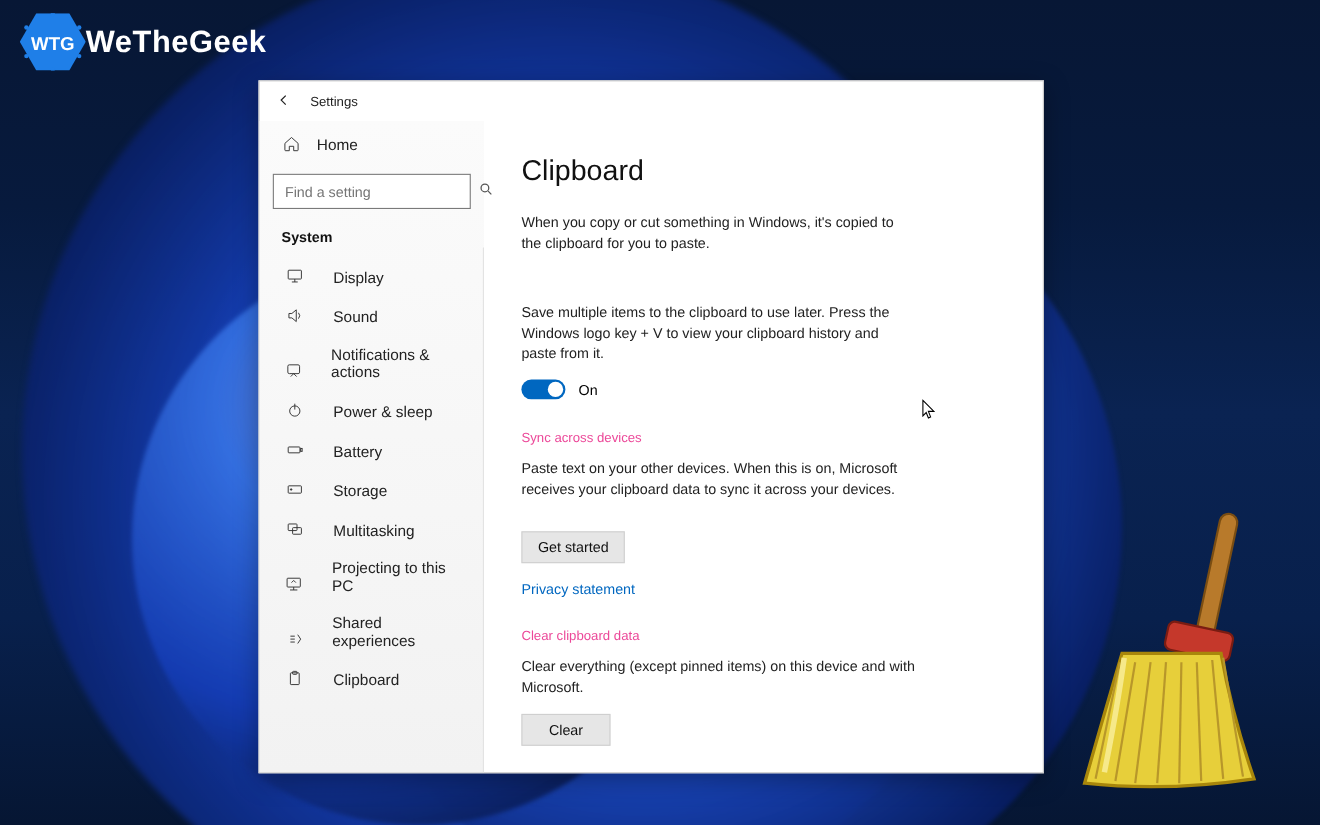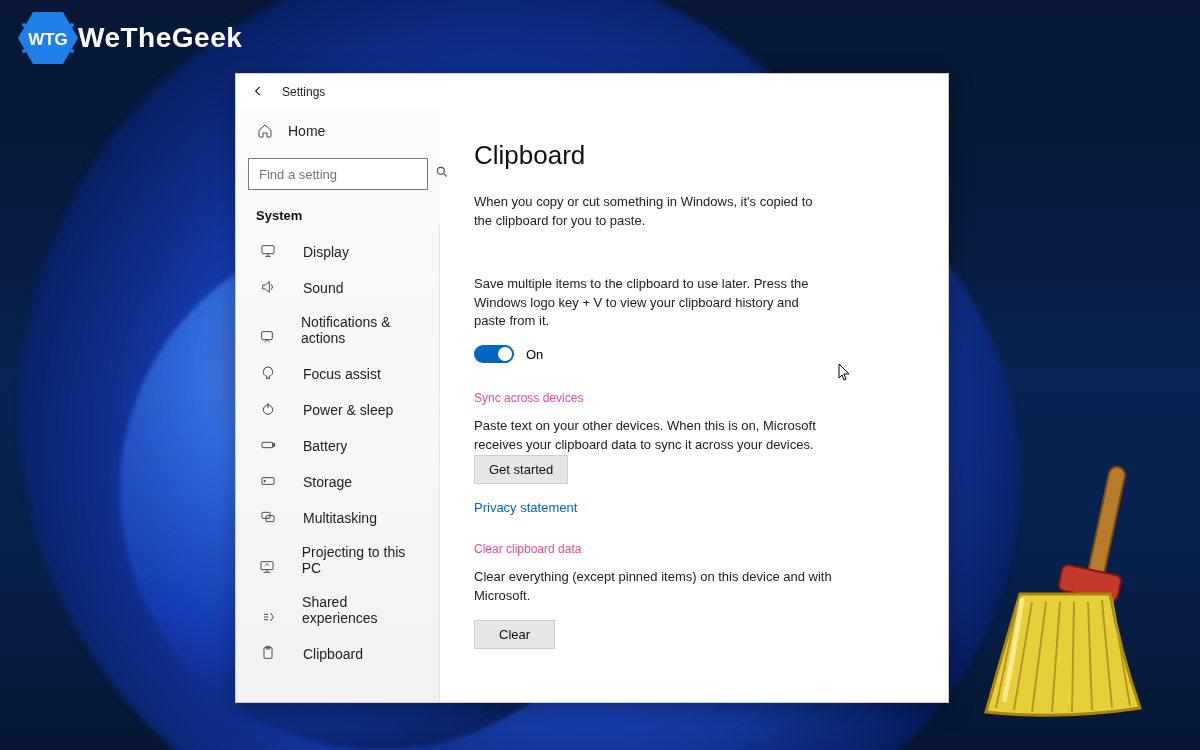--- a/index.html
+++ b/index.html
@@ -162,28 +162,20 @@
               <svg viewBox="0 0 24 24">
                 <rect x="4" y="4" width="16" height="12" rx="2"></rect>
                 <path d="M8 20l4-4 4 4"></path>
               </svg>
             </span>
           <span>Notifications &amp; actions</span>
         </div>
         <div class="nav-item">
           <span class="nav-icon">
               <svg viewBox="0 0 24 24">
-                <path d="M12 3a7 7 0 0 1 2 13.7V21l-2-2-2 2v-4.3A7 7 0 0 1 12 3z"></path>
-              </svg>
-            </span>
-          <span>Focus assist</span>
-        </div>
-        <div class="nav-item">
-          <span class="nav-icon">
-              <svg viewBox="0 0 24 24">
                 <circle cx="12" cy="13" r="7"></circle>
                 <path d="M12 3v8"></path>
               </svg>
             </span>
           <span>Power &amp; sleep</span>
         </div>
         <div class="nav-item">
           <span class="nav-icon">
               <svg viewBox="0 0 24 24">
                 <rect x="3" y="8" width="16" height="8" rx="1"></rect>
@@ -250,21 +242,21 @@
       <div class="sub-desc">Save multiple items to the clipboard to use later. Press the Windows logo key + V to view your clipboard history and paste from it.</div>
       <div class="toggle-row">
         <div class="toggle">
             <div class="knob"></div>
           </div>
         <div class="toggle-label">On</div>
       </div>
 
       <div class="section-h">Sync across devices</div>
       <div class="sub-desc">Paste text on your other devices. When this is on, Microsoft receives your clipboard data to sync it across your devices.</div>
-      <div style="margin-top:0;">
+      <div style="margin-top:28px;">
         <span class="btn">Get started</span>
       </div>
       <span class="link">Privacy statement</span>
 
       <div class="section-h" style="margin-top:26px;">Clear clipboard data</div>
       <div class="sub-desc">Clear everything (except pinned items) on this device and with Microsoft.</div>
       <div style="margin-top:14px;">
         <span class="btn" style="padding:6px 24px;">Clear</span>
       </div>
     </div>

